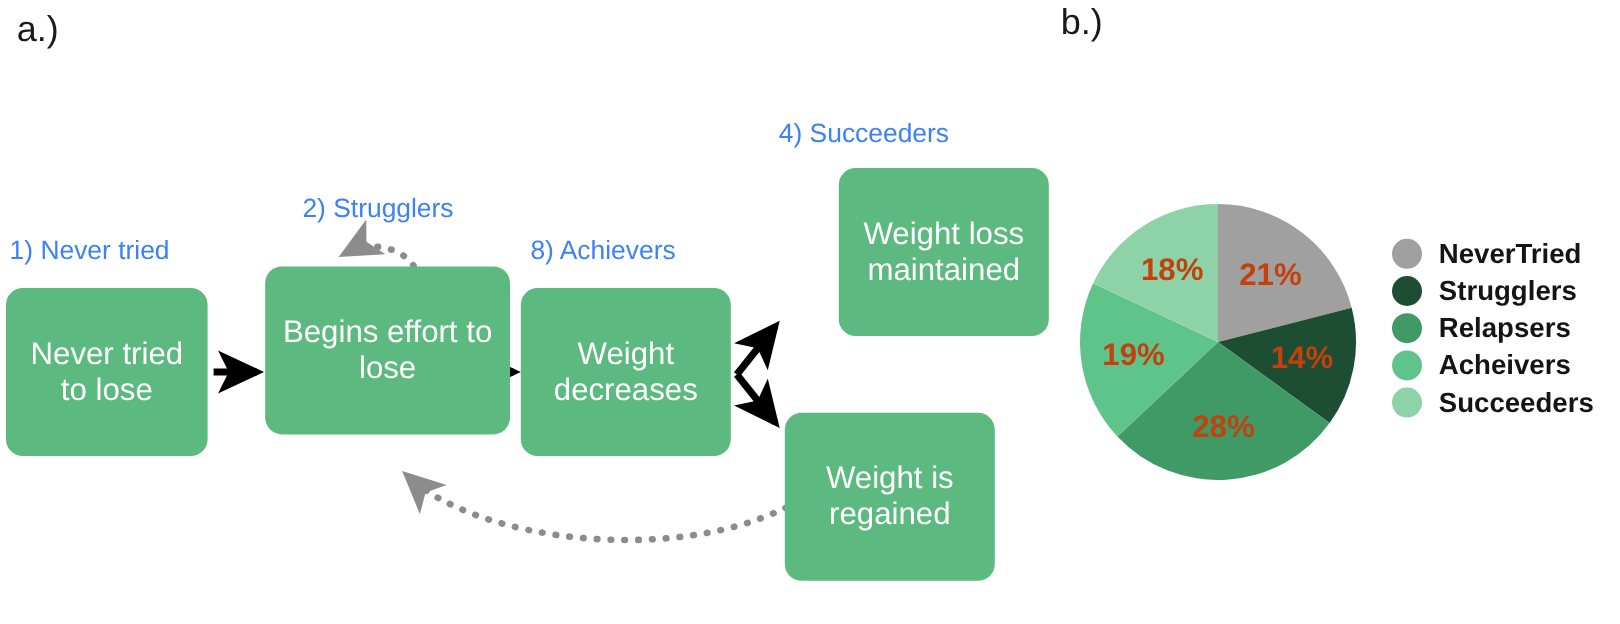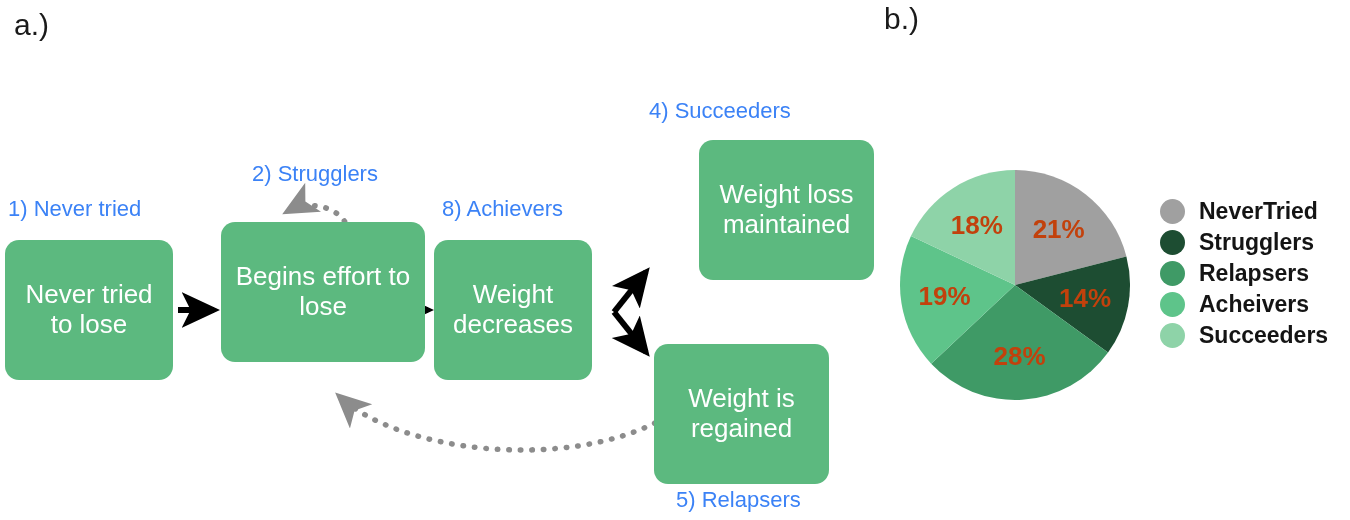--- a/index.html
+++ b/index.html
@@ -38,21 +38,21 @@
   .step-label {
     position: absolute;
     color: #3b82f6;
     font-size: 22px;
     white-space: nowrap;
     font-weight: 400;
   }
 
   #box1 { left: 5px;   top: 240px; width: 168px; height: 140px; }
   #box2 { left: 221px; top: 222px; width: 204px; height: 140px; }
-  #box3 { left: 434px; top: 240px; width: 158px; height: 140px; }
+  #box3 { left: 434px; top: 240px; width: 175px; height: 140px; }
   #box4 { left: 651px; top: 140px; width: 175px; height: 140px; margin-left: 48px; }
   #box5 { left: 654px; top: 344px; width: 175px; height: 140px; }
 
   #lbl1 { left: 8px;   top: 196px; text-align: right; }
   #lbl2 { left: 252px; top: 161px; }
   #lbl3 { left: 442px; top: 196px; }
   #lbl4 { left: 649px; top: 98px; }
   #lbl5 { left: 676px; top: 487px; }
 
   svg.overlay {
@@ -133,21 +133,20 @@
 
     <g>
       <path d="M655,423 C560,470 400,452 340,397" fill="none" stroke="#8c8c8c" stroke-width="5.5" stroke-linecap="round" stroke-dasharray="0.5 11" marker-end="url(#dotArrow)"></path>
     </g>
   </svg>
 
   <div class="step-label" id="lbl1">1) Never tried</div>
   <div class="step-label" id="lbl2">2) Strugglers</div>
   <div class="step-label" id="lbl3">8) Achievers</div>
   <div class="step-label" id="lbl4">4) Succeeders</div>
-  <div class="step-label" id="lbl5">5) Relapsers</div>
 
   <div class="flow-box" id="box1">Never tried to lose</div>
   <div class="flow-box" id="box2">Begins effort to lose</div>
   <div class="flow-box" id="box3">Weight decreases</div>
   <div class="flow-box" id="box4">Weight loss maintained</div>
   <div class="flow-box" id="box5">Weight is regained</div>
 
   <svg class="overlay" id="pie-svg" viewBox="0 0 1350 520">
     <g id="pie-slices">
         <path d="M 1015 285 L 1015.00 170.00 A 115 115 0 0 1 1126.39 256.40 Z" fill="#a0a0a0"></path>

